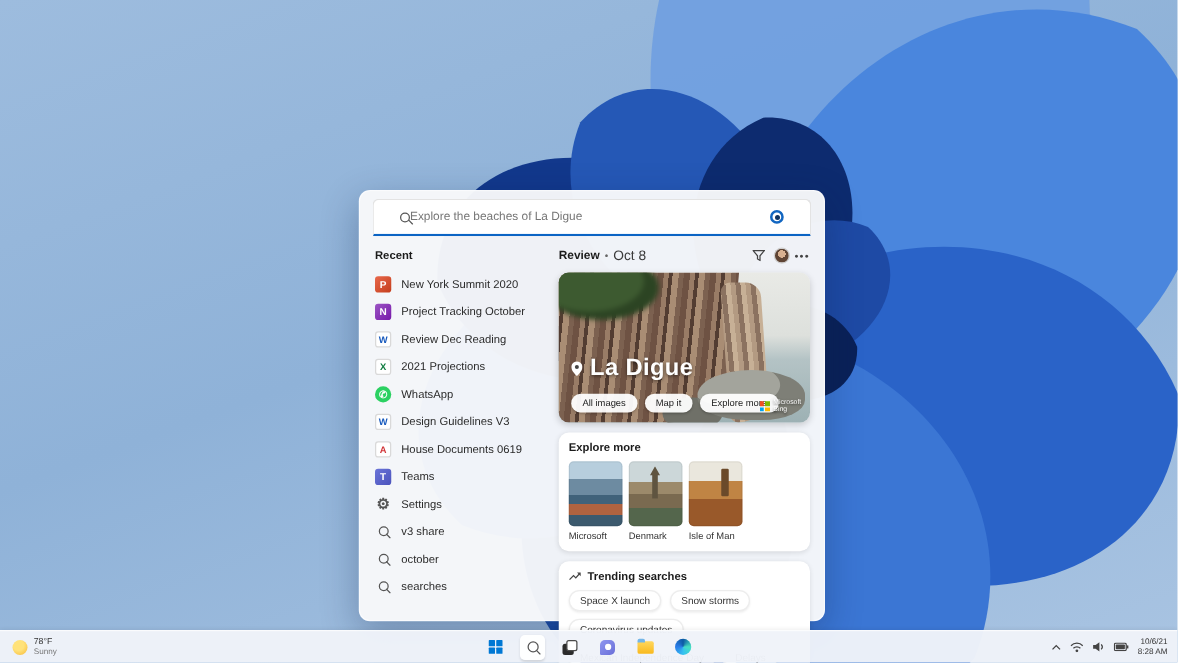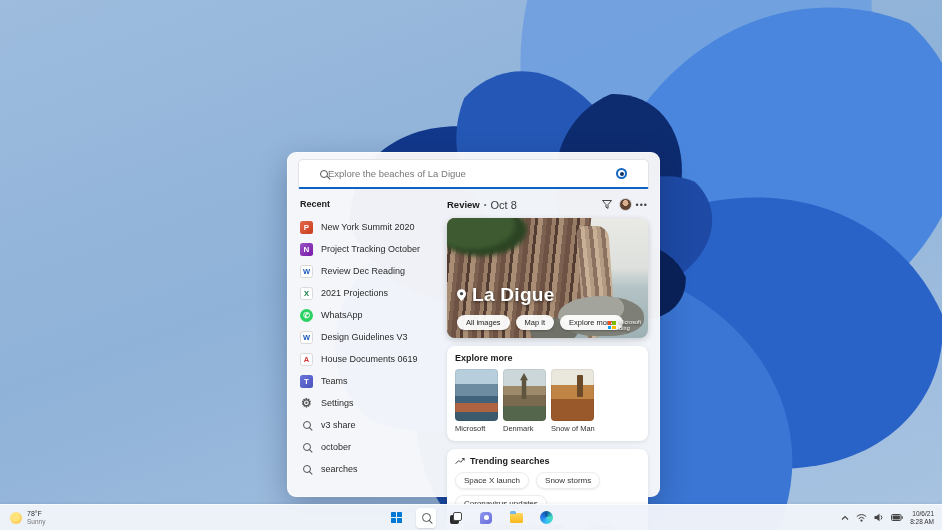--- a/index.html
+++ b/index.html
@@ -323,21 +323,21 @@
           <div class="tile">
             <div class="thumb t-greenland"></div>
             <div class="tile-label">Microsoft</div>
           </div>
           <div class="tile">
             <div class="thumb t-denmark"></div>
             <div class="tile-label">Denmark</div>
           </div>
           <div class="tile">
             <div class="thumb t-isleofman"></div>
-            <div class="tile-label">Snow of Man</div>
+            <div class="tile-label">Isle of Man</div>
           </div>
         </div>
       </div>
 
       <div class="card trending-card">
         <div class="trend-hdr">
           <svg width="10" height="8" viewBox="0 0 11 8">
               <path d="M0.7 7 L4.2 3.4 L6.2 5.4 L9.6 1.6" fill="none" stroke="#444" stroke-width="1.1"></path>
               <path d="M10.5 0.8 L10.5 4 L7.3 0.8 Z" fill="#444"></path>
             </svg>

